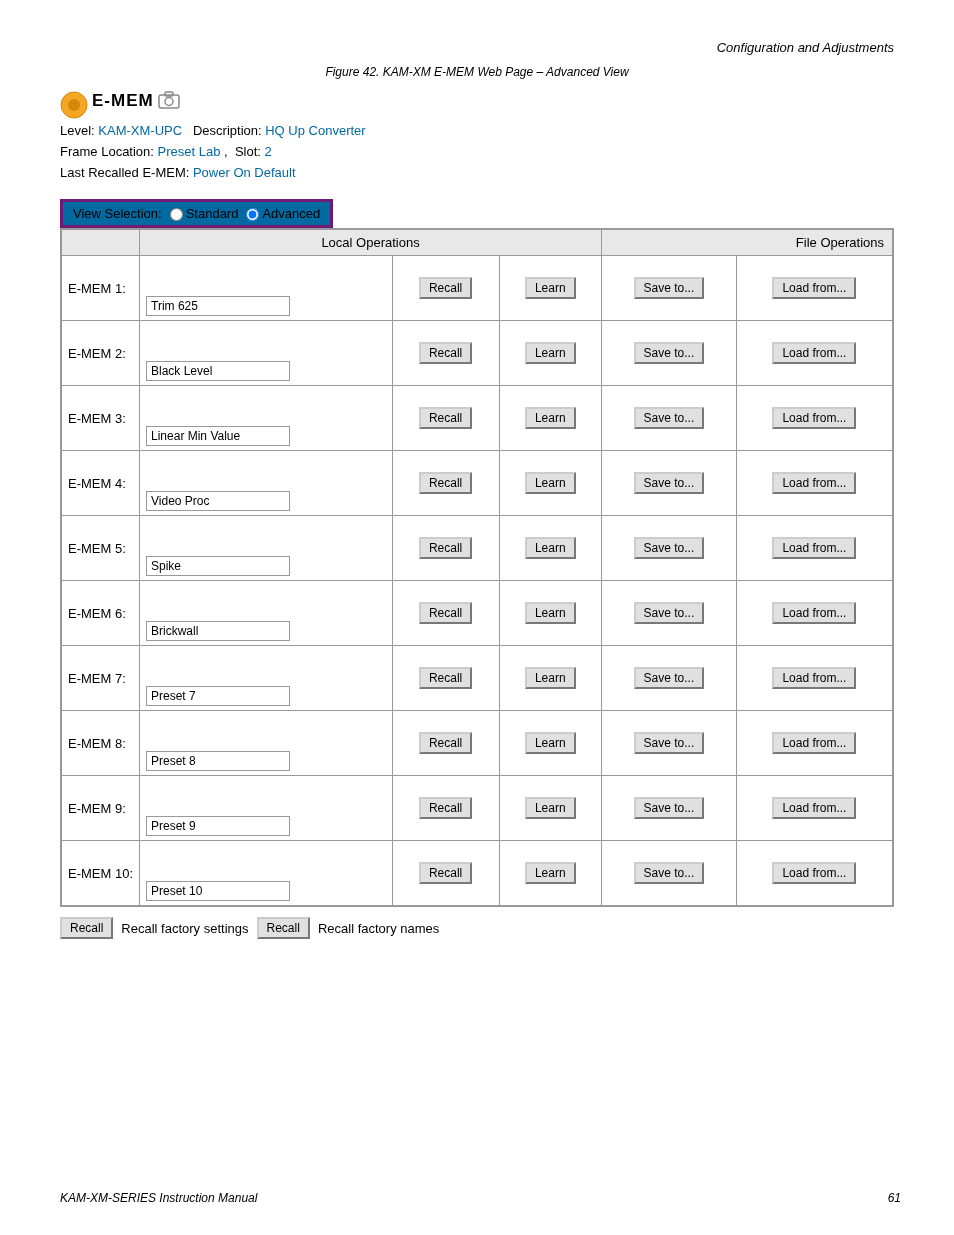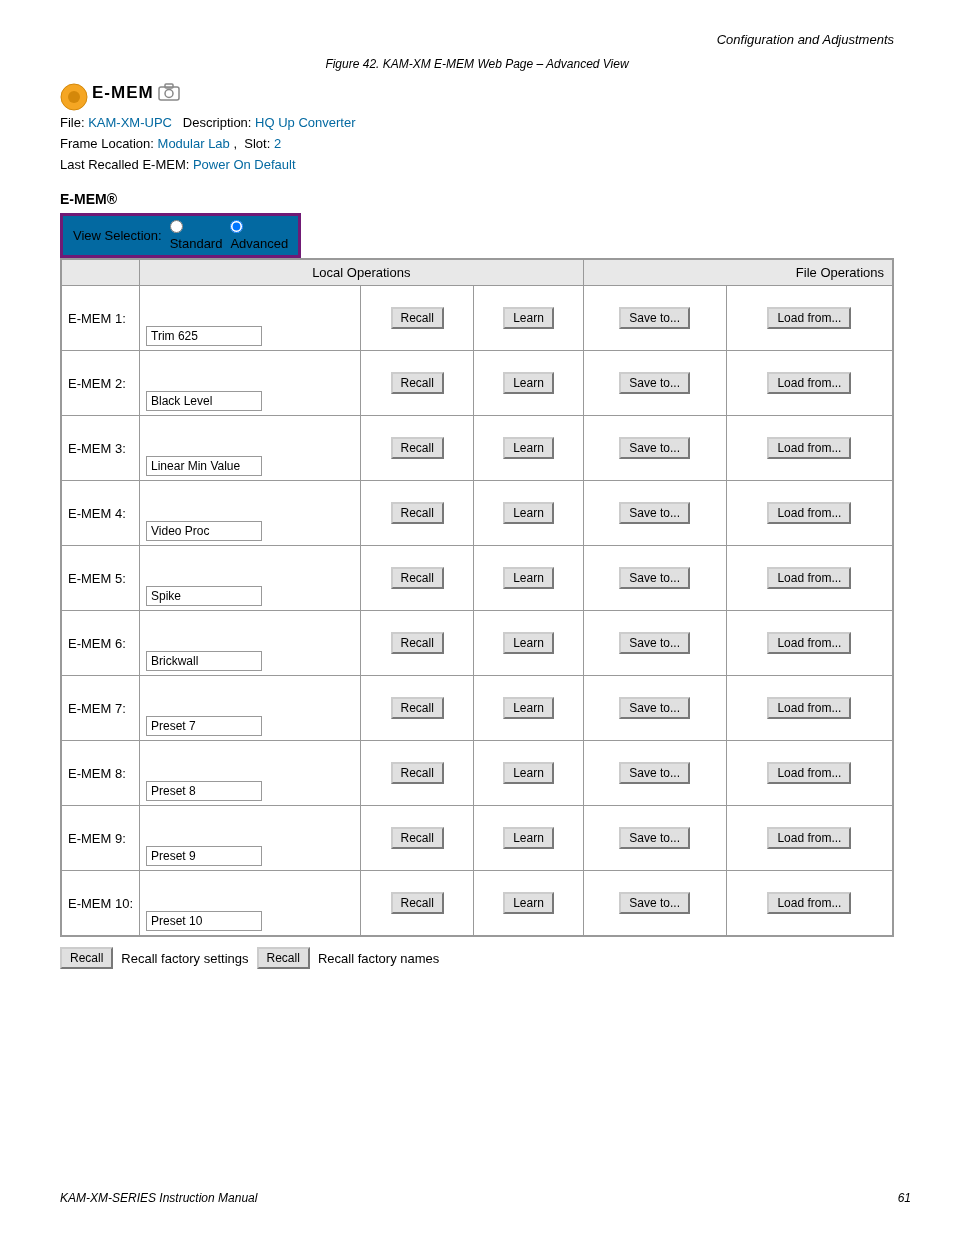--- a/index.html
+++ b/index.html
@@ -6,21 +6,21 @@
     body {
       font-family: Arial, sans-serif;
       font-size: 13px;
       background: #fff;
       color: #000;
       width: 954px;
       min-height: 1235px;
       position: relative;
     }
     .page-container {
-      padding: 32px 60px;
+      padding: 40px 60px;
     }
     .top-right {
       text-align: right;
       font-style: italic;
       font-size: 13px;
       color: #000;
       margin-bottom: 10px;
     }
     .figure-caption {
       text-align: center;
@@ -59,24 +59,23 @@
       align-items: center;
       gap: 8px;
       margin-bottom: 0;
       background: #0369a1;
     }
     .view-selection-label {
       font-size: 13px;
     }
     .radio-option {
       display: flex;
-      align-items: flex-start;
+      align-items: flex-end;
       gap: 3px;
       font-size: 13px;
-      flex-direction: column;
     }
     .table-container {
       border: 1px solid #999;
       width: 100%;
     }
     table {
       width: 100%;
       border-collapse: collapse;
     }
     th {
@@ -91,21 +90,21 @@
       padding: 4px 6px;
       font-size: 13px;
     }
     .row-label {
       white-space: nowrap;
       font-size: 13px;
       width: 70px;
     }
     .name-input {
       border: 1px solid #999;
-      width: 116px;
+      width: 144px;
       padding: 2px 4px;
       font-size: 12px;
       background: #fff;
       margin-top: 36px;
     }
     .btn {
       border: 2px outset #ccc;
       background: #e0e0e0;
       padding: 2px 8px;
       font-size: 12px;
@@ -125,21 +124,21 @@
       display: flex;
       align-items: center;
       gap: 8px;
       margin-top: 10px;
       font-size: 13px;
     }
     .page-footer {
       position: absolute;
       bottom: 30px;
       left: 60px;
-      right: 43px;
+      right: 53px;
       display: flex;
       justify-content: space-between;
       align-items: center;
       font-size: 12px;
       font-style: italic;
     }
   </style>
 </head>
 <body>
 
@@ -162,41 +161,40 @@
     <svg width="22" height="18" viewBox="0 0 22 18" style="margin-left:4px;">
       <rect x="1" y="4" width="20" height="13" rx="2" fill="none" stroke="#888" stroke-width="1.5"></rect>
       <circle cx="11" cy="10.5" r="4" fill="none" stroke="#888" stroke-width="1.5"></circle>
       <rect x="7" y="1" width="8" height="4" rx="1" fill="none" stroke="#888" stroke-width="1.5"></rect>
     </svg>
   </div>
 
   
   <div class="info-block">
     <div>
-      <span>File:</span>
+      <span>Level:</span>
       <span class="link-text">KAM-XM-UPC</span>
       &nbsp;
       <span>Description:</span>
       <span class="link-text">HQ Up Converter</span>
     </div>
     <div>
       <span>Frame Location:</span>
-      <span class="link-text">Modular Lab</span>
+      <span class="link-text">Preset Lab</span>
       ,&nbsp;
       <span>Slot:</span>
       <span class="link-text">2</span>
     </div>
     <div>
       <span>Last Recalled E-MEM:</span>
       <span class="link-text">Power On Default</span>
     </div>
   </div>
 
   
-  <div class="section-title">E-MEM®</div>
 
   
   <div class="view-selection-box">
     <span class="view-selection-label">View Selection:</span>
     <label class="radio-option">
       <input type="radio" name="view" value="standard" style="">
       <span>Standard</span>
     </label>
     <label class="radio-option">
       <input type="radio" name="view" value="advanced" checked="" style="">

